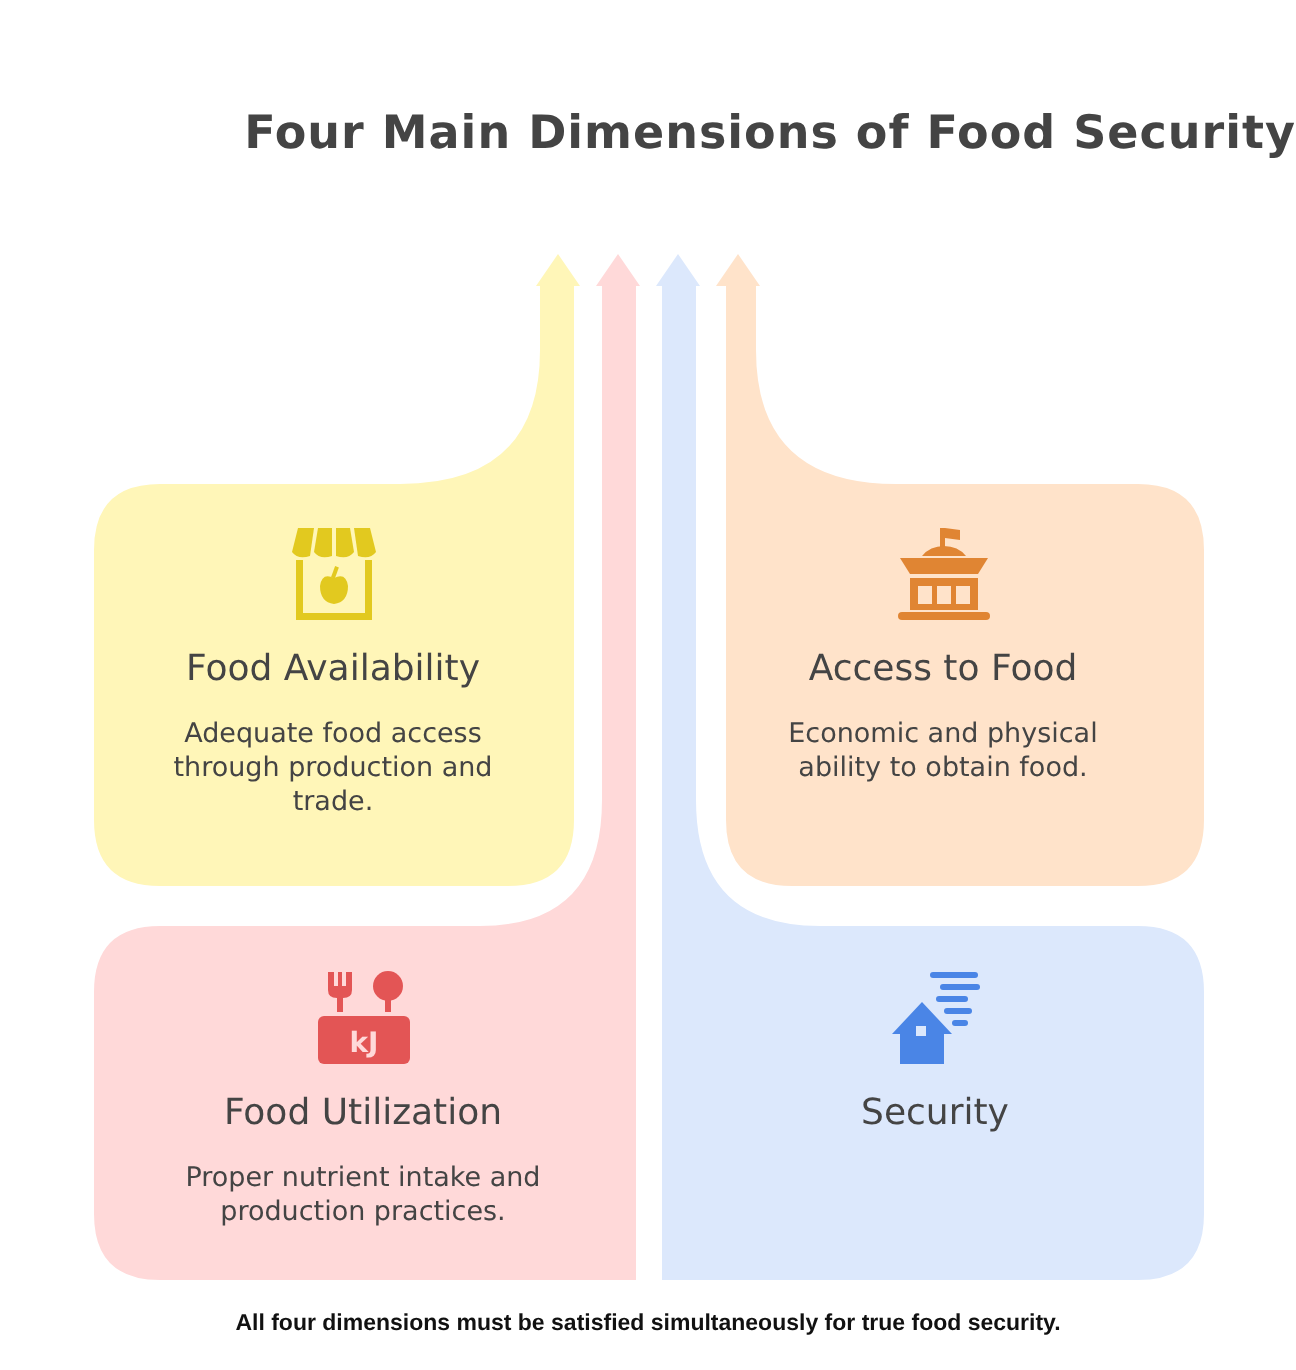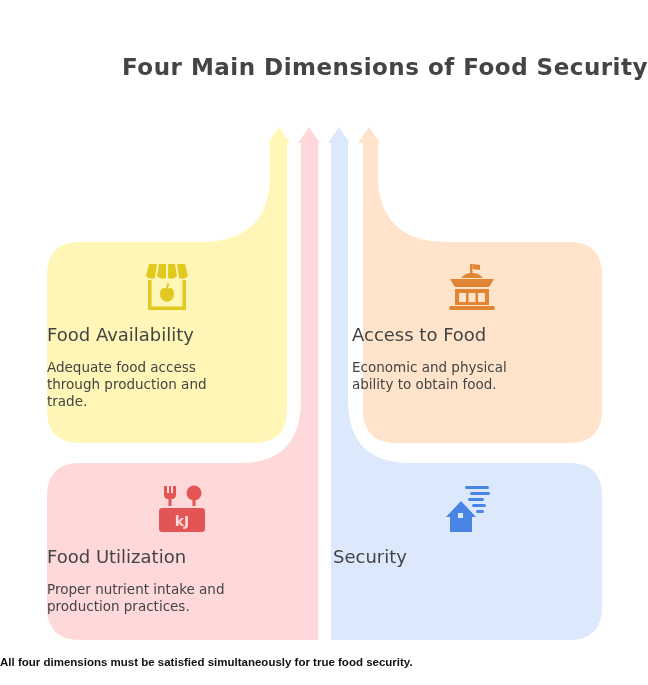--- a/index.html
+++ b/index.html
@@ -1,23 +1,23 @@
 <!DOCTYPE html>
 <html><head>
   <meta charset="utf-8">
   <style>
     html, body { margin:0; padding:0; background:#ffffff; }
     body { width:648px; height:685px; position:relative; overflow:hidden; font-family:"DejaVu Sans", sans-serif; }
     .title { position:absolute; top:54px; left:0; width:648px; text-align:right; font-size:23px; font-weight:bold; color:#444444; letter-spacing:0.5px; }
     svg.shapes { position:absolute; left:0; top:0; }
-    .card { position:absolute; text-align:left; color:#444444; }
+    .card { position:absolute; text-align:center; color:#444444; }
     .card .icon { display:block; margin:0 auto; }
     .card .ctitle { font-size:18px; margin-top:12px; color:#444; }
     .card .cdesc { font-size:13.5px; line-height:17px; margin-top:14px; color:#444; }
-    .footer { position:absolute; top:656px; left:0; width:648px; font-size:11.5px; font-weight:bold; color:#111; font-family:"Liberation Sans", sans-serif; }
+    .footer { position:absolute; top:656px; left:0; width:648px; text-align:center; font-size:11.5px; font-weight:bold; color:#111; font-family:"Liberation Sans", sans-serif; }
   </style>
 </head>
 <body>
 
 <div class="title">Four Main Dimensions of Food Security</div>
 
 <svg class="shapes" width="648" height="685" viewBox="0 0 648 685">
 
   <path fill="#FFD9D9" d="M309 127 L320 143 L318 143 L318 640 L80 640 Q47 640 47 607 L47 496 Q47 463 80 463 L240 463 Q301 463 301 400 L301 143 L298 143 Z"></path>
 

